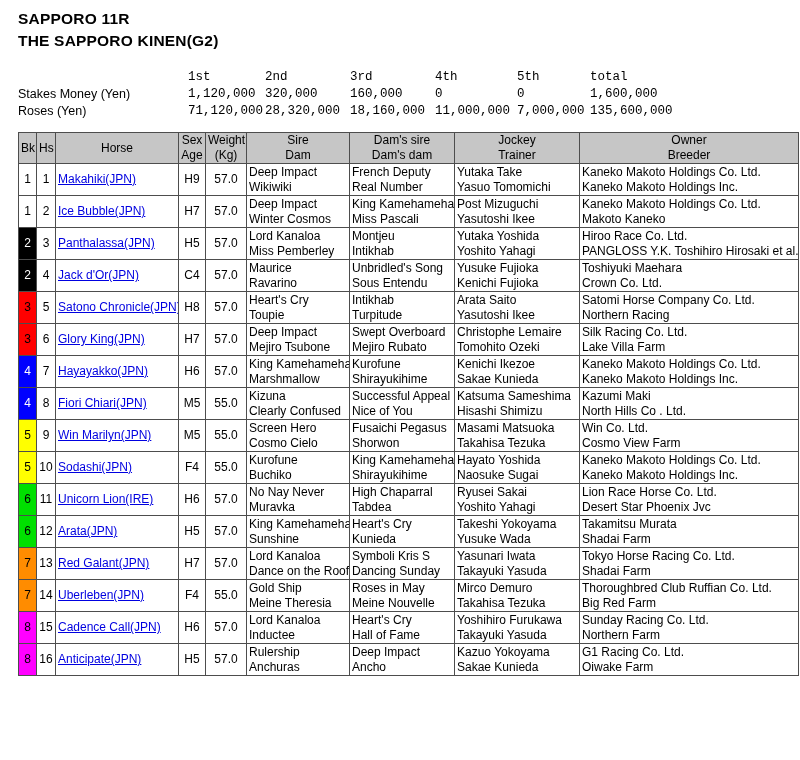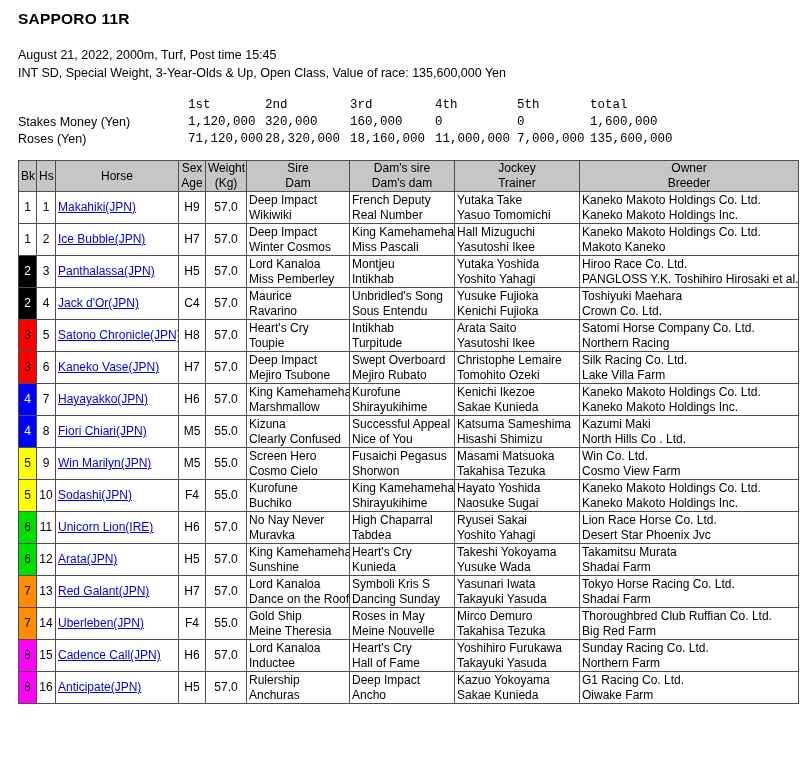--- a/index.html
+++ b/index.html
@@ -70,26 +70,23 @@
     display: inline !important;
   }
 </style>
 </head>
 <body>
 
 <div class="page">
 
   <div class="title-block">
     <div class="title-line">SAPPORO 11R</div>
+    <div class="title-line">THE SAPPORO KINEN(G2)</div>
   </div>
 
-  <div class="race-info">
-    <div>August 21, 2022, 2000m, Turf, Post time 15:45</div>
-    <div>INT SD, Special Weight, 3-Year-Olds &amp; Up, Open Class, Value of race: 135,600,000 Yen</div>
-  </div>
 
   <table class="money-table">
     <colgroup>
       <col style="width:170px">
         <col style="width:77px">
         <col style="width:85px">
       <col style="width:85px">
         <col style="width:82px">
         <col style="width:73px">
         <col style="width:95px">
@@ -204,21 +201,21 @@
     <td class="center">57.0</td>
     <td>
       <div>Deep Impact</div>
       <div>Winter Cosmos</div>
     </td>
     <td>
       <div>King Kamehameha</div>
       <div>Miss Pascali</div>
     </td>
     <td>
-      <div>Hall Mizuguchi</div>
+      <div>Post Mizuguchi</div>
       <div>Yasutoshi Ikee</div>
     </td>
     <td>
       <div>Kaneko Makoto Holdings Co. Ltd.</div>
       <div>Makoto Kaneko</div>
     </td>
   </tr>
         <tr class="entry-row">
     <td class="bk-cell" style="background: rgb(0, 0, 0); color: rgb(255, 255, 255);">2</td>
     <td class="hs-cell">3</td>
@@ -291,21 +288,21 @@
     </td>
     <td>
       <div>Satomi Horse Company Co. Ltd.</div>
       <div>Northern Racing</div>
     </td>
   </tr>
         <tr class="entry-row">
     <td class="bk-cell" style="background: rgb(255, 0, 0); color: rgb(0, 0, 0);">3</td>
     <td class="hs-cell">6</td>
     <td>
-      <a class="horse-link">Kaneko Vase(JPN)</a>
+      <a class="horse-link">Glory King(JPN)</a>
     </td>
     <td class="center">H7</td>
     <td class="center">57.0</td>
     <td>
       <div>Deep Impact</div>
       <div>Mejiro Tsubone</div>
     </td>
     <td>
       <div>Swept Overboard</div>
       <div>Mejiro Rubato</div>

